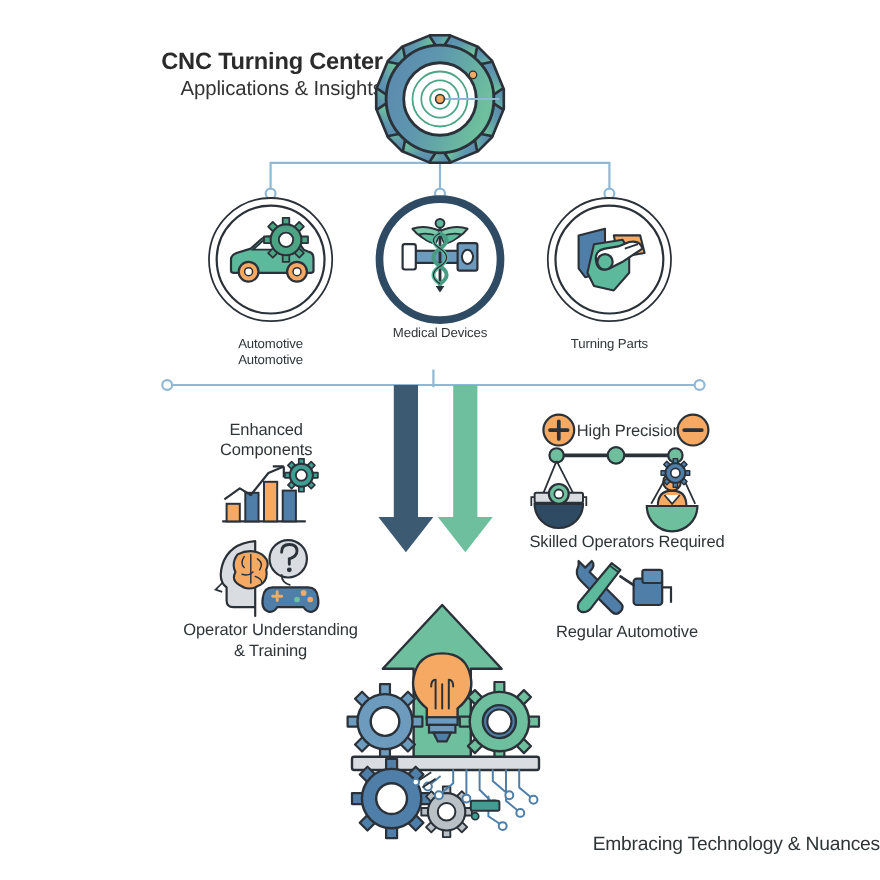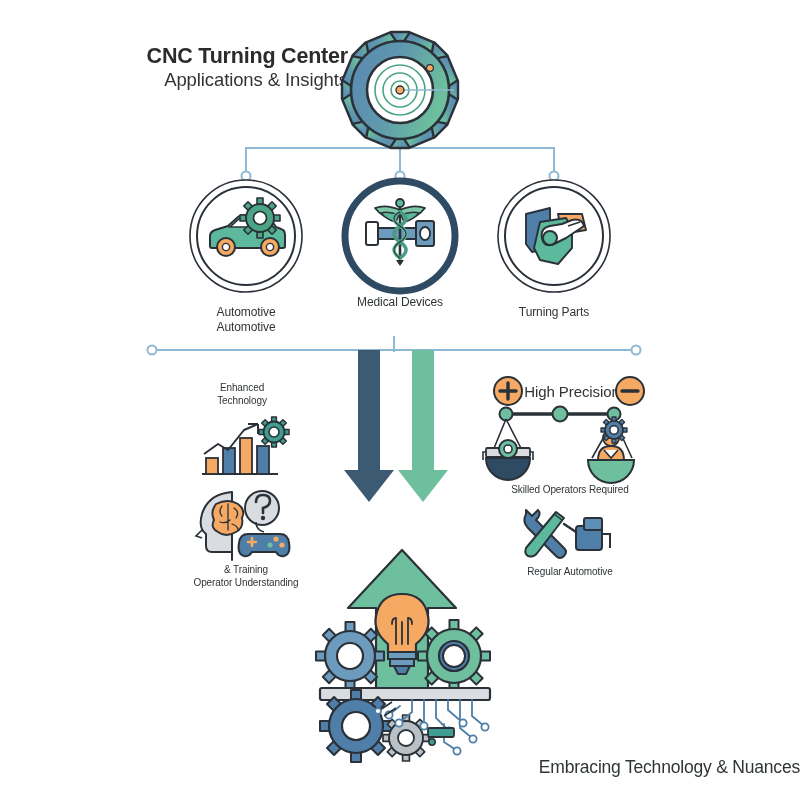--- a/index.html
+++ b/index.html
@@ -49,21 +49,21 @@
   .cat-label {
     font-size: 12px;
     color: #2f3437;
     text-align: center;
     line-height: 1.22;
     letter-spacing: -0.1px;
   }
 
   
   .side-label {
-    font-size: 10px;
+    font-size: 15px;
     color: #2f3437;
     text-align: center;
     line-height: 1.25;
     letter-spacing: -0.1px;
   }
   #label-precision {
     font-size: 15px;
     color: #2f3437;
     text-align: center;
     white-space: nowrap;
@@ -231,21 +231,21 @@
     <div>Turning Parts</div>
   </div>
 
   <svg class="abs" style="left:336px;top:350px;" width="130" height="158" viewBox="0 0 130 158">
     <path d="M22,0 L44,0 L44,120 L58,120 L33,152 L8,120 L22,120 Z" fill="#3d5a73"></path>
     <path d="M76,0 L98,0 L98,120 L112,120 L87,152 L62,120 L76,120 Z" fill="#6dbf9d"></path>
   </svg>
 
   <div class="side-label abs" style="left:172px;top:382px;width:140px;">
     <div>Enhanced</div>
-    <div>Technology</div>
+    <div>Components</div>
   </div>
   <svg class="abs" style="left:196px;top:416px;" width="96" height="68" viewBox="0 0 96 68">
     <line x1="6" y1="58" x2="82" y2="58" stroke="#2b3138" stroke-width="2.2"></line>
     <rect x="10" y="42" width="12" height="16" fill="#f5a962" stroke="#2b3138" stroke-width="1.8"></rect>
     <rect x="27" y="32" width="12" height="26" fill="#4f7ea8" stroke="#2b3138" stroke-width="1.8"></rect>
     <rect x="44" y="22" width="12" height="36" fill="#f5a962" stroke="#2b3138" stroke-width="1.8"></rect>
     <rect x="61" y="30" width="12" height="28" fill="#4f7ea8" stroke="#2b3138" stroke-width="1.8"></rect>
     <polyline points="8,38 22,28 32,34 48,14 62,8" fill="none" stroke="#2b3138" stroke-width="2" stroke-linejoin="round"></polyline>
     <path d="M62,8 L52,8 M62,8 L62,18" stroke="#2b3138" stroke-width="2" fill="none"></path>
     <g transform="translate(78,16)">
@@ -279,22 +279,22 @@
 
     <path d="M62,48 Q54,48 53,57 Q51,68 58,70 Q63,71 66,66 L90,66 Q93,71 98,70
              Q105,68 103,57 Q102,48 94,48 Z" fill="#4f7ea8" stroke="#2b3138" stroke-width="2" stroke-linejoin="round"></path>
     <line x1="62" y1="56" x2="70" y2="56" stroke="#f5a962" stroke-width="2.6" stroke-linecap="round"></line>
     <line x1="66" y1="52" x2="66" y2="60" stroke="#f5a962" stroke-width="2.6" stroke-linecap="round"></line>
     <circle cx="90" cy="53" r="2.6" fill="#f5a962"></circle>
     <circle cx="96" cy="59" r="2.6" fill="#f5a962"></circle>
     <circle cx="84" cy="59" r="2.6" fill="#6dbf9d"></circle>
   </svg>
   <div class="side-label abs" style="left:156px;top:564px;width:180px;">
+    <div>Operator Understanding</div>
     <div>&amp; Training</div>
-    <div>Operator Understanding</div>
   </div>
 
   <svg class="abs" style="left:492px;top:375px;" width="32" height="32" viewBox="0 0 32 32">
     <circle cx="16" cy="16" r="14" fill="#f5a962" stroke="#2b3138" stroke-width="2"></circle>
     <path d="M16,8 L16,24 M8,16 L24,16" stroke="#2b3138" stroke-width="3.4" stroke-linecap="round"></path>
   </svg>
   <div id="label-precision" class="abs" style="left:520px;top:383px;width:104px;">High Precision</div>
   <svg class="abs" style="left:614px;top:375px;" width="32" height="32" viewBox="0 0 32 32">
     <circle cx="16" cy="16" r="14" fill="#f5a962" stroke="#2b3138" stroke-width="2"></circle>
     <path d="M8,16 L24,16" stroke="#2b3138" stroke-width="3.4" stroke-linecap="round"></path>

